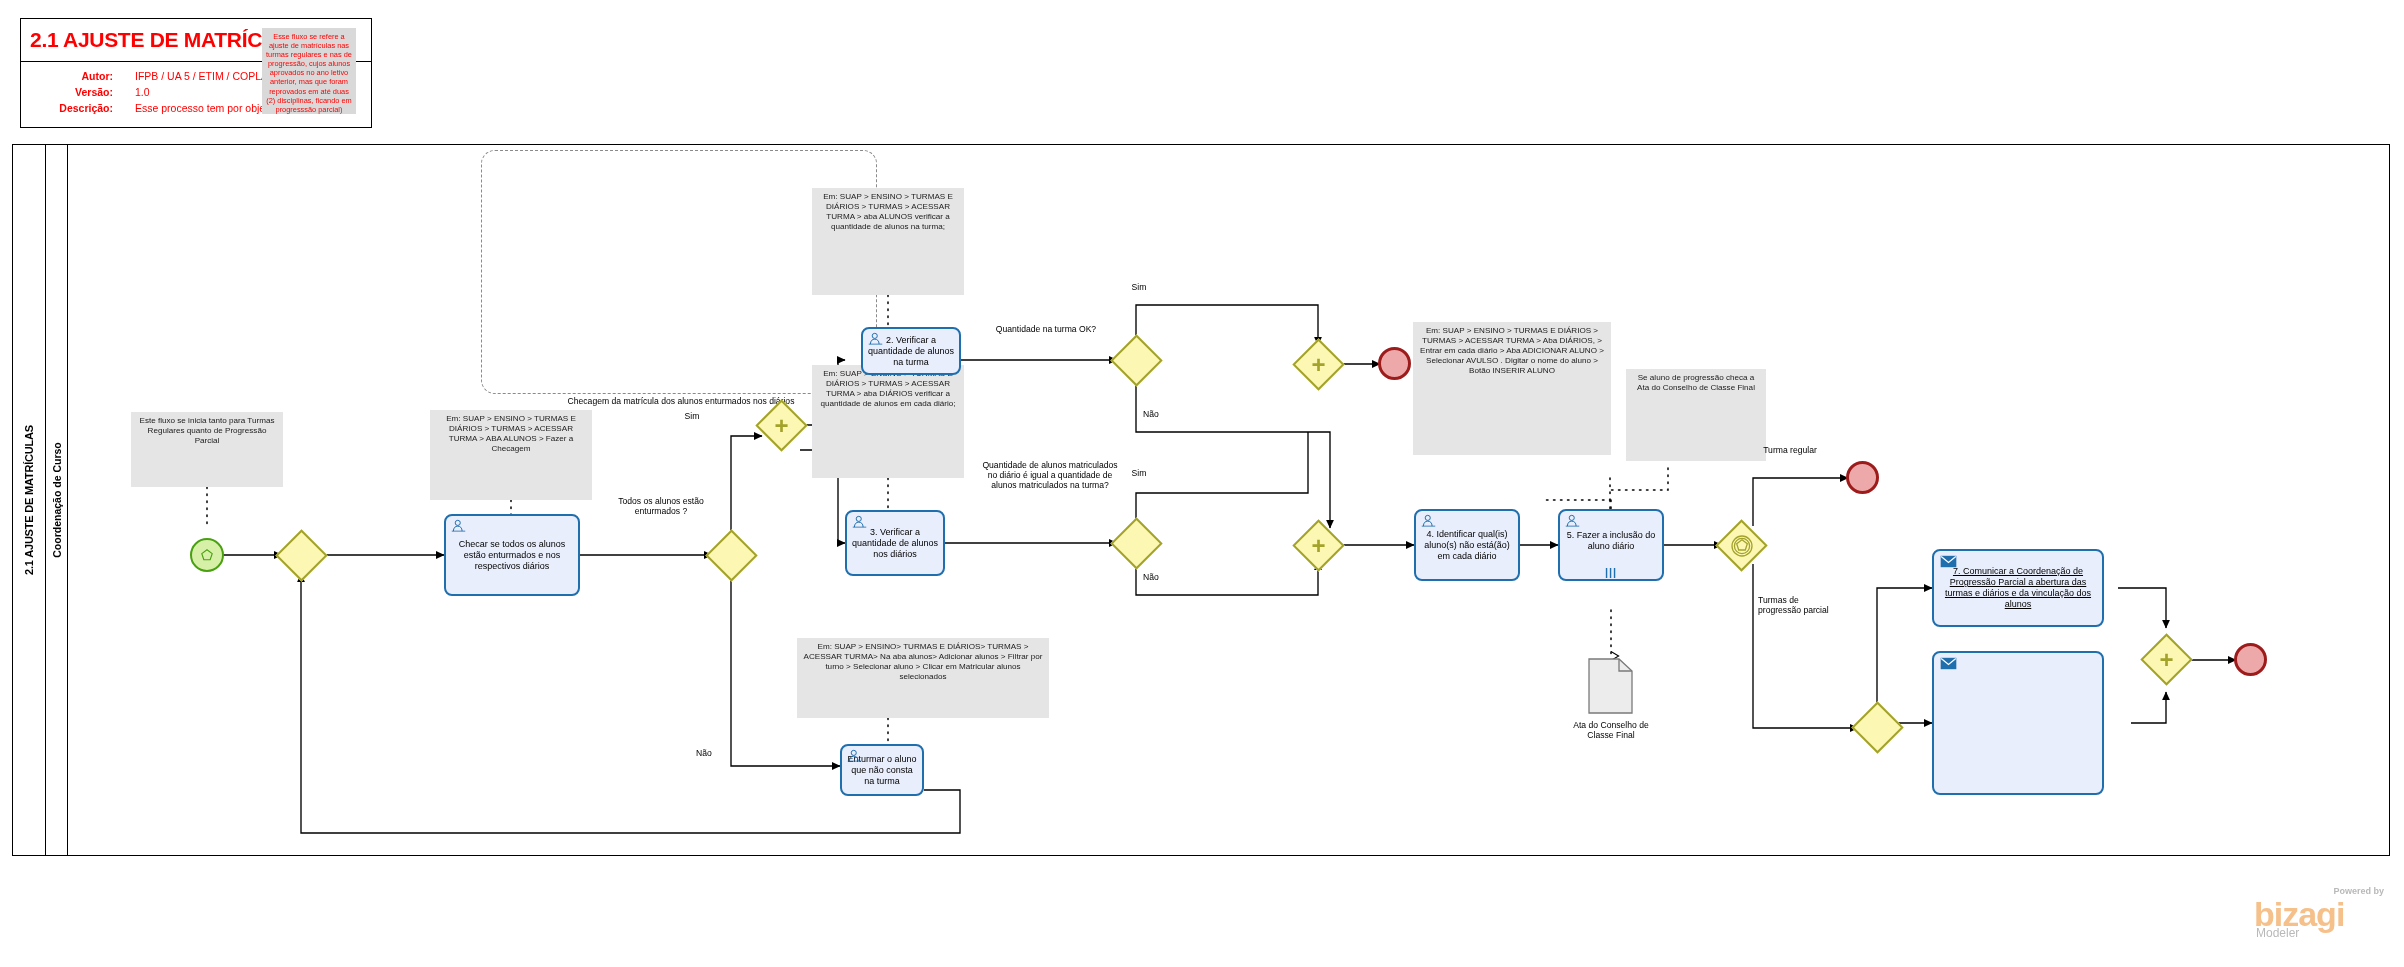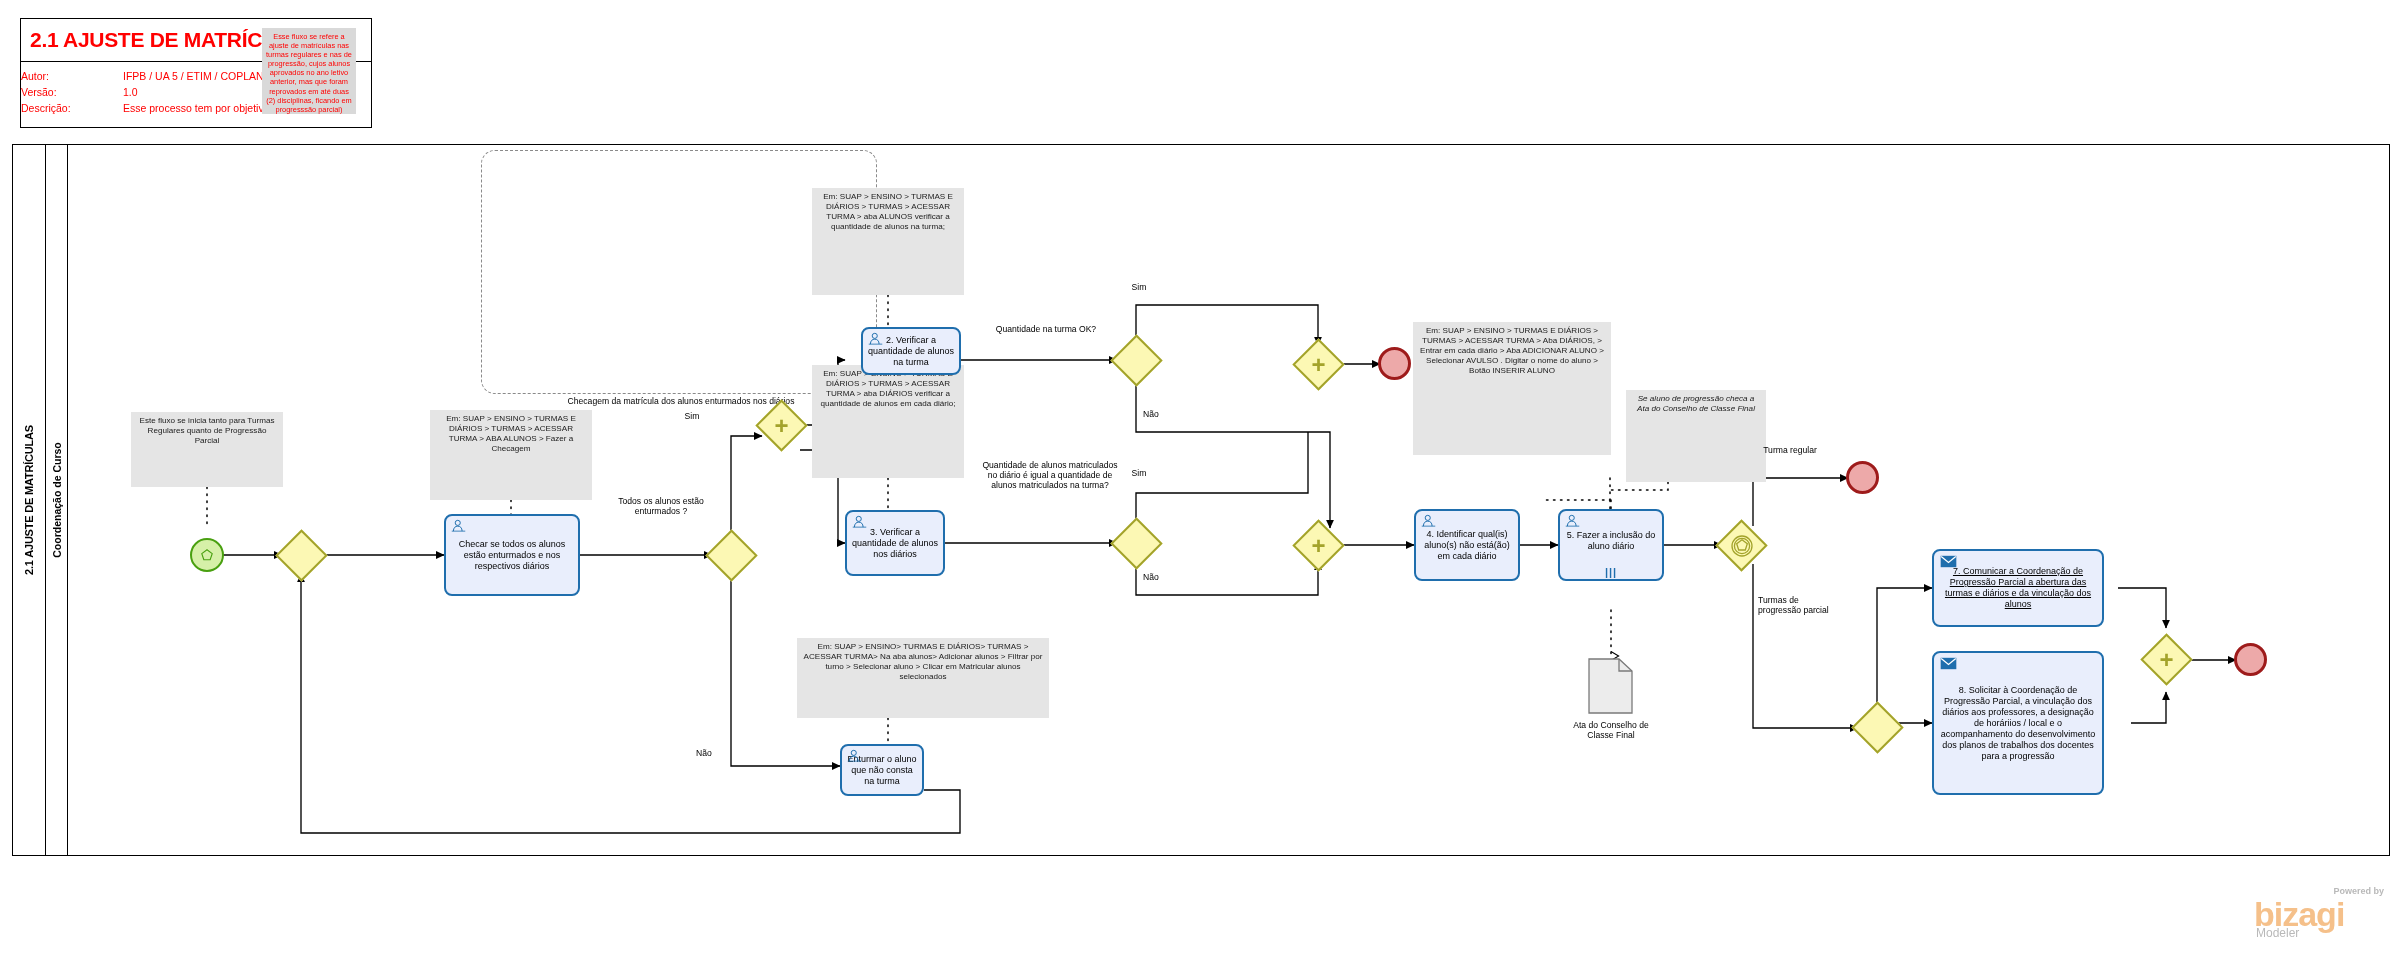--- a/index.html
+++ b/index.html
@@ -9,21 +9,21 @@
     -webkit-font-smoothing:antialiased;
   }
   .abs{position:absolute;box-sizing:border-box;}
 
   
   #header-box{left:20px;top:18px;width:352px;height:110px;border:1.5px solid #000;background:#fff;}
   #header-title-row{height:42px;border-bottom:1.5px solid #000;display:flex;align-items:center;padding-left:9px;}
   #header-title{color:#ff0000;font-weight:bold;font-size:21px;letter-spacing:-0.3px;}
   #header-meta{padding:6px 0 0 0;}
   .meta-row{display:flex;font-size:10.5px;line-height:16px;color:#ff0000;}
-  .meta-label{width:92px;font-weight:normal;padding-right:10px;}
+  .meta-label{width:92px;text-align:right;font-weight:bold;padding-right:22px;}
   .meta-value{font-weight:normal;}
 
   
   #top-note{left:262px;top:28px;width:94px;height:86px;background:#d9d9d9;
      color:#ff0000;font-size:7.4px;line-height:9.1px;text-align:center;
      padding:4px 4px 0 4px;}
 
   
   #pool{left:12px;top:144px;width:2378px;height:712px;border:1px solid #000;background:#fff;}
   #pool-title{left:12px;top:144px;width:34px;height:712px;border-right:1px solid #000;}
@@ -195,21 +195,21 @@
 <div class="abs note" style="left:430px;top:410px;width:162px;height:90px;">Em: SUAP &gt;  ENSINO &gt; TURMAS E DIÁRIOS &gt; TURMAS &gt; ACESSAR TURMA &gt; ABA ALUNOS &gt; Fazer a Checagem</div>
 
 <div class="abs note" style="left:812px;top:188px;width:152px;height:107px;">Em: SUAP &gt;  ENSINO &gt; TURMAS E DIÁRIOS &gt; TURMAS &gt; ACESSAR  TURMA &gt; aba ALUNOS verificar a quantidade de alunos na turma;</div>
 
 <div class="abs note" style="left:812px;top:365px;width:152px;height:113px;">Em: SUAP &gt;  ENSINO &gt; TURMAS  E DIÁRIOS &gt; TURMAS &gt; ACESSAR TURMA &gt; aba DIÁRIOS  verificar a quantidade de alunos em cada diário;</div>
 
 <div class="abs note" style="left:797px;top:638px;width:252px;height:80px;">Em: SUAP &gt; ENSINO&gt; TURMAS E DIÁRIOS&gt; TURMAS &gt; ACESSAR TURMA&gt; Na aba alunos&gt; Adicionar alunos &gt; Filtrar por turno &gt; Selecionar aluno &gt; Clicar em Matricular alunos selecionados</div>
 
 <div class="abs note" style="left:1413px;top:322px;width:198px;height:133px;">Em: SUAP &gt;  ENSINO &gt; TURMAS E DIÁRIOS &gt; TURMAS &gt;  ACESSAR TURMA &gt; Aba DIÁRIOS, &gt;  Entrar em cada diário &gt; Aba ADICIONAR ALUNO &gt; Selecionar AVULSO . Digitar o nome do aluno &gt; Botão INSERIR ALUNO</div>
 
-<div class="abs note" style="left:1626px;top:390px;width:140px;height:92px;font-style:italic;">Se aluno de progressão checa a Ata do Conselho de Classe Final</div>
+<div class="abs note" style="left:1626px;top:369px;width:140px;height:92px;">Se aluno de progressão checa a Ata do Conselho de Classe Final</div>
 
 <div class="abs ev ev-start" style="left:190px;top:538px;width:34px;height:34px;">
   <svg class="ev-start-in" viewBox="0 0 16 16">
     <polygon points="8,1.6 14.4,6.3 11.9,13.8 4.1,13.8 1.6,6.3" fill="none" stroke="#49a010" stroke-width="1.4"></polygon>
   </svg>
 </div>
 
 <div class="abs ev ev-end" style="left:1378px;top:347px;width:33px;height:33px;"></div>
 
 <div class="abs ev ev-end" style="left:1846px;top:461px;width:33px;height:33px;"></div>
@@ -326,21 +326,20 @@
     <path d="M1.4,1.6 L10,8.6 L18.6,1.6" fill="none" stroke="#ffffff" stroke-width="1.5"></path>
   </svg>
   <span class="tlabel">7. Comunicar a Coordenação de Progressão Parcial a abertura das turmas e diários e da vinculação dos alunos</span>
 </div>
 
 <div class="abs task" style="left:1932px;top:651px;width:172px;height:144px;">
   <svg class="task-ico" style="left:6px;top:4px;width:17px;height:13px;" viewBox="0 0 20 15">
     <rect x="0.8" y="0.8" width="18.4" height="13.4" fill="#1f6ead"></rect>
     <path d="M1.4,1.6 L10,8.6 L18.6,1.6" fill="none" stroke="#ffffff" stroke-width="1.5"></path>
   </svg>
-  <span class="tlabel">8. Solicitar à Coordenação de Progressão Parcial, a vinculação dos diários aos professores, a designação de horáriios / local e o acompanhamento do desenvolvimento dos planos de trabalhos dos docentes para a progressão</span>
 </div>
 
 <svg class="docshape" style="left:1588px;top:658px;width:45px;height:56px;" viewBox="0 0 45 56">
   <path d="M1,1 L31,1 L44,13 L44,55 L1,55 Z" fill="#ececec" stroke="#7a7a7a" stroke-width="1.3"></path>
   <path d="M31,1 L31,13 L44,13" fill="none" stroke="#7a7a7a" stroke-width="1.3"></path>
 </svg>
 <div class="abs flab" style="left:1563px;top:720px;width:96px;">Ata do Conselho de Classe Final</div>
 
 <div class="flab" style="left:608px;top:496px;width:106px;">Todos os alunos estão enturmados ?</div>
 <div class="flab" style="left:672px;top:411px;width:40px;">Sim</div>

